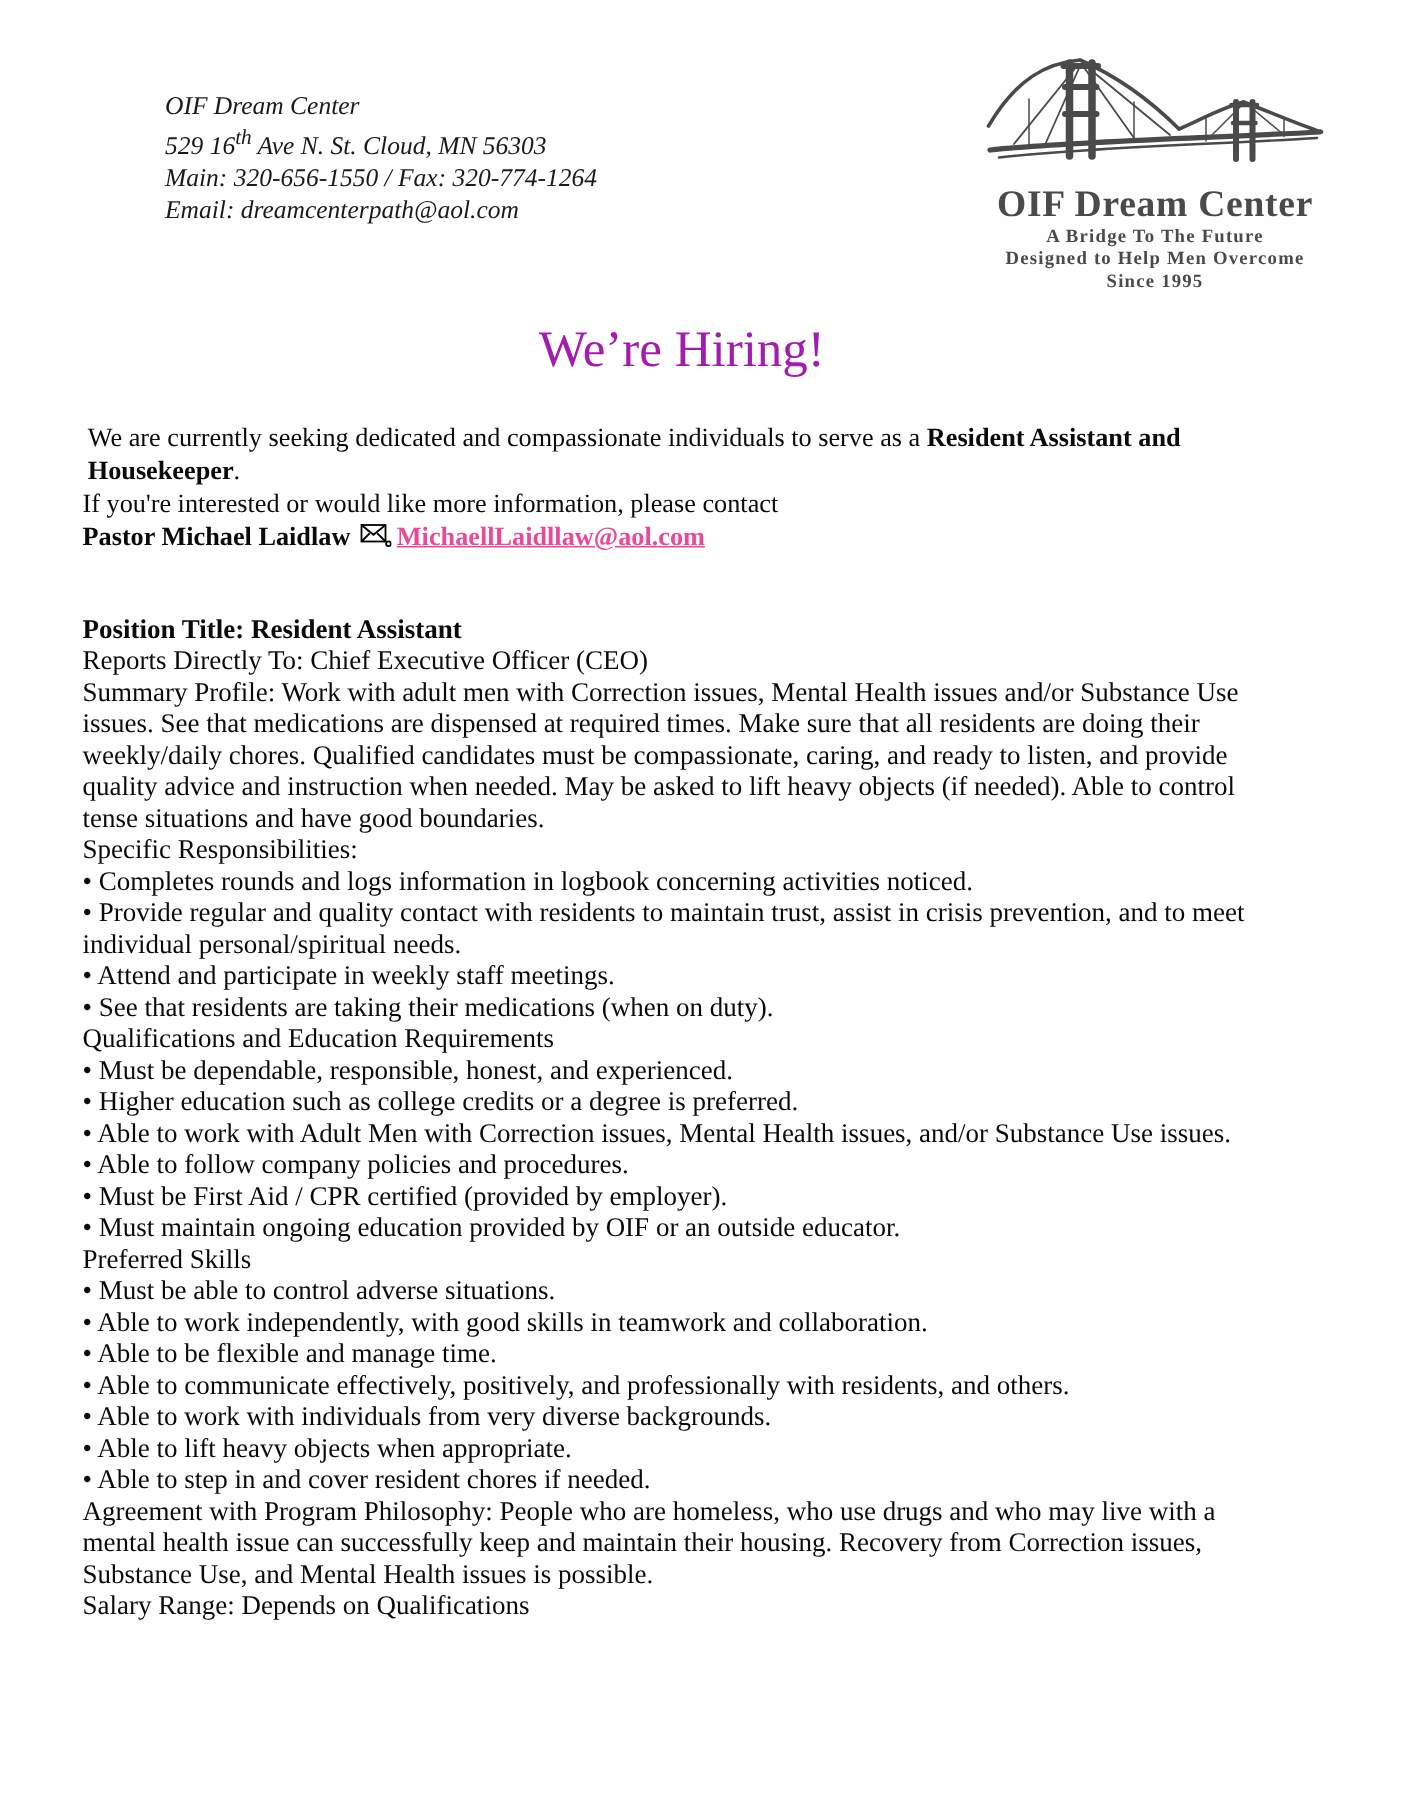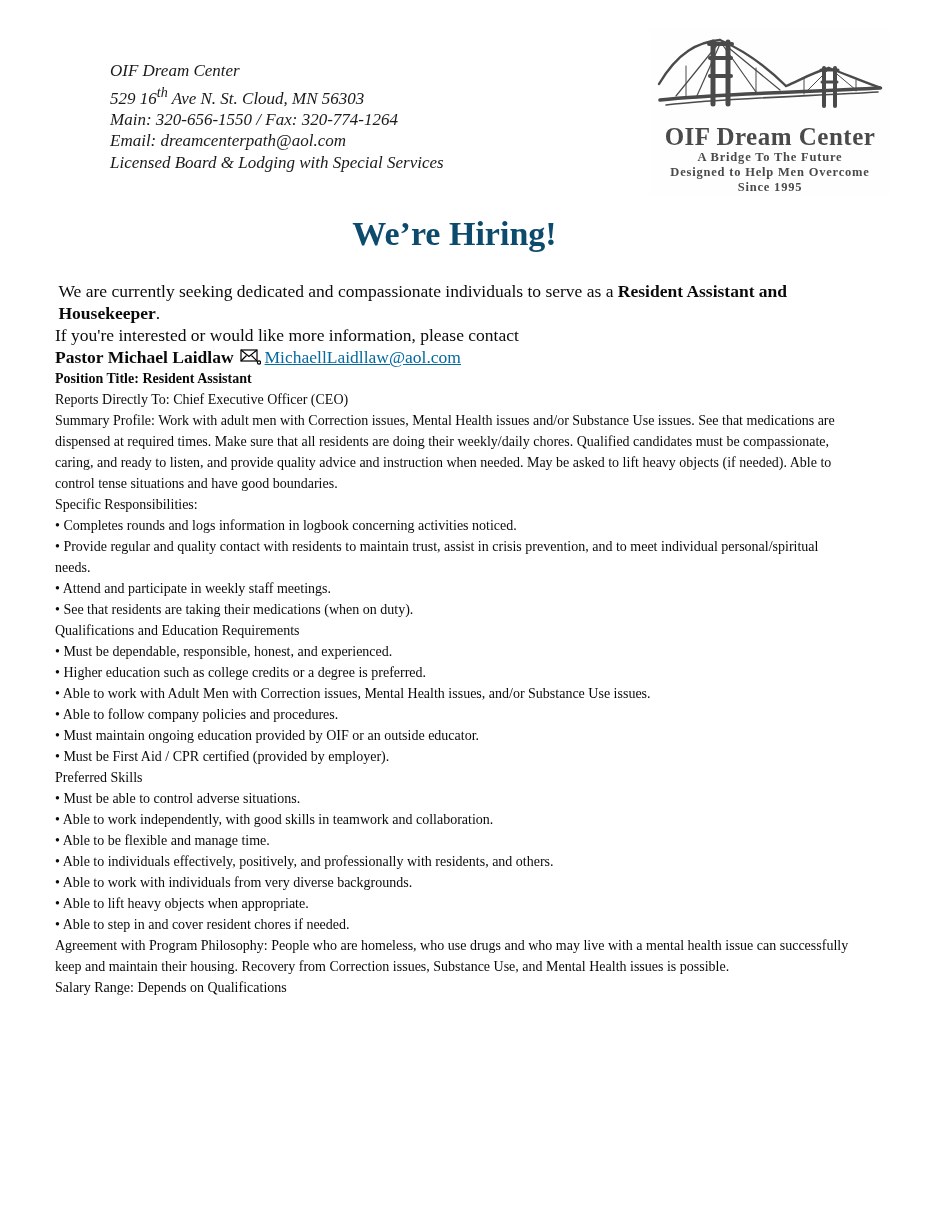--- a/index.html
+++ b/index.html
@@ -46,59 +46,59 @@
     font-size: 12.5px;
     line-height: 15px;
     letter-spacing: 0.8px;
     white-space: nowrap;
   }
   
   .hero-title {
     margin: 8px 0 0 0;
     text-align: center;
     font-size: 34px;
-    font-weight: bold;
+    font-weight: normal;
     line-height: 38px;
-    color: #0c4a6e;
+    color: #a21caf;
   }
   .intro {
     margin-top: 27px;
     font-size: 17.5px;
     line-height: 22px;
   }
   .intro p { margin: 0; }
   .intro .lead { max-width: 792px; margin: 0 auto; }
   .contact-row { margin-top: 1px; }
   .email-link {
-    color: #0369a1;
-    font-weight: normal;
+    color: #ec4899;
+    font-weight: bold;
     text-decoration: underline;
     cursor: pointer;
   }
   .envelope { vertical-align: -2px; margin: 0 4px 0 6px; }
   
   .doc {
-    font-size: 14px;
+    margin-top: 41px;
+    font-size: 18px;
     line-height: 21px;
   }
   .doc p { margin: 0; }
   .doc p.bold { font-weight: bold; }
 </style>
 </head>
 <body>
 
 <div class="page">
 
   <div class="top">
     <div class="letterhead">
       <div>OIF Dream Center</div>
       <div><span>529 16</span><sup>th</sup><span> Ave N. St. Cloud, MN 56303</span></div>
       <div>Main: 320-656-1550 / Fax: 320-774-1264</div>
       <div>Email: dreamcenterpath@aol.com</div>
-      <div>Licensed Board &amp; Lodging with Special Services</div>
     </div>
 
     <div class="logo">
       <svg width="228" height="96" viewBox="0 0 228 96" fill="none" stroke="#4a4a4a" stroke-linecap="round">
 
         <path d="M4 72 C 60 66, 150 64, 224 60" stroke-width="3.5"></path>
         <path d="M10 77 C 70 70, 160 68, 222 64" stroke-width="1.6"></path>
 
         <path d="M57 14 L57 76" stroke-width="5"></path>
         <path d="M72 14 L72 76" stroke-width="5"></path>
@@ -159,27 +159,27 @@
       <p>Specific Responsibilities:</p>
       <p>• Completes rounds and logs information in logbook concerning activities noticed.</p>
       <p>• Provide regular and quality contact with residents to maintain trust, assist in crisis prevention, and to meet individual personal/spiritual needs.</p>
       <p>• Attend and participate in weekly staff meetings.</p>
       <p>• See that residents are taking their medications (when on duty).</p>
       <p>Qualifications and Education Requirements</p>
       <p>• Must be dependable, responsible, honest, and experienced.</p>
       <p>• Higher education such as college credits or a degree is preferred.</p>
       <p>• Able to work with Adult Men with Correction issues, Mental Health issues, and/or Substance Use issues.</p>
       <p>• Able to follow company policies and procedures.</p>
+      <p>• Must be First Aid / CPR certified (provided by employer).</p>
       <p>• Must maintain ongoing education provided by OIF or an outside educator.</p>
-      <p>• Must be First Aid / CPR certified (provided by employer).</p>
       <p>Preferred Skills</p>
       <p>• Must be able to control adverse situations.</p>
       <p>• Able to work independently, with good skills in teamwork and collaboration.</p>
       <p>• Able to be flexible and manage time.</p>
-      <p>• Able to individuals effectively, positively, and professionally with residents, and others.</p>
+      <p>• Able to communicate effectively, positively, and professionally with residents, and others.</p>
       <p>• Able to work with individuals from very diverse backgrounds.</p>
       <p>• Able to lift heavy objects when appropriate.</p>
       <p>• Able to step in and cover resident chores if needed.</p>
       <p>Agreement with Program Philosophy: People who are homeless, who use drugs and who may live with a mental health issue can successfully keep and maintain their housing. Recovery from Correction issues, Substance Use, and Mental Health issues is possible.</p>
       <p>Salary Range: Depends on Qualifications</p>
     </div>
 
 </div>
 
 </body></html>

